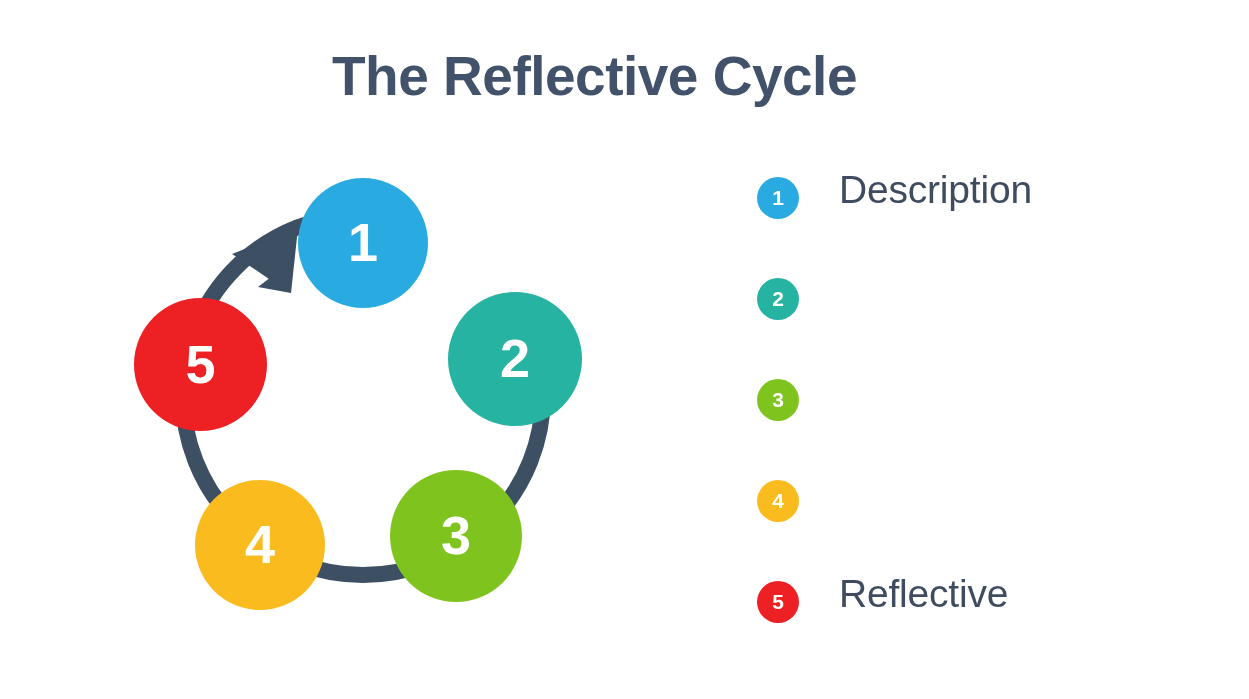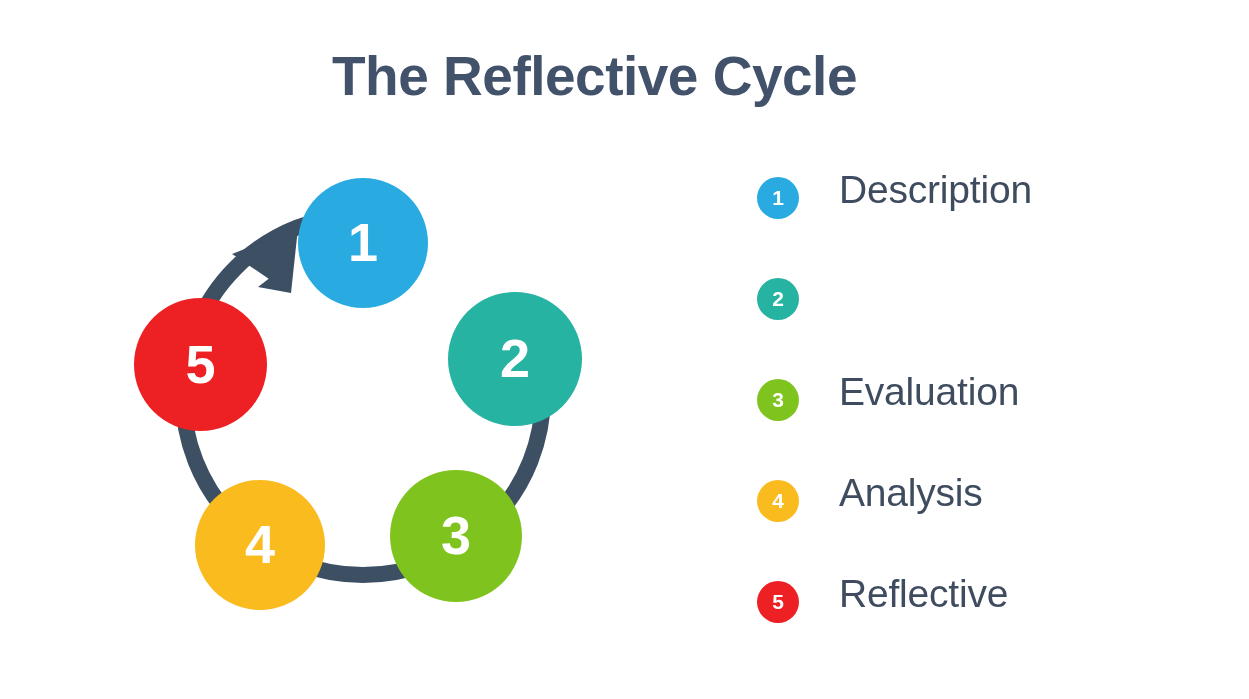--- a/index.html
+++ b/index.html
@@ -164,28 +164,26 @@
     <div class="legend-row">
       <div class="legend-badge" style="background: rgb(39, 179, 162);">
         <span>2</span>
       </div>
     </div>
 
     <div class="legend-row">
       <div class="legend-badge" style="background: rgb(127, 196, 30);">
         <span>3</span>
       </div>
-      <div class="legend-label">Evaluation</div>
     </div>
 
     <div class="legend-row">
       <div class="legend-badge" style="background: rgb(250, 187, 31);">
         <span>4</span>
       </div>
-      <div class="legend-label">Analysis</div>
     </div>
 
     <div class="legend-row">
       <div class="legend-badge" style="background: rgb(237, 32, 36);">
         <span>5</span>
       </div>
       <div class="legend-label">Reflective</div>
     </div>
 
   </div>

